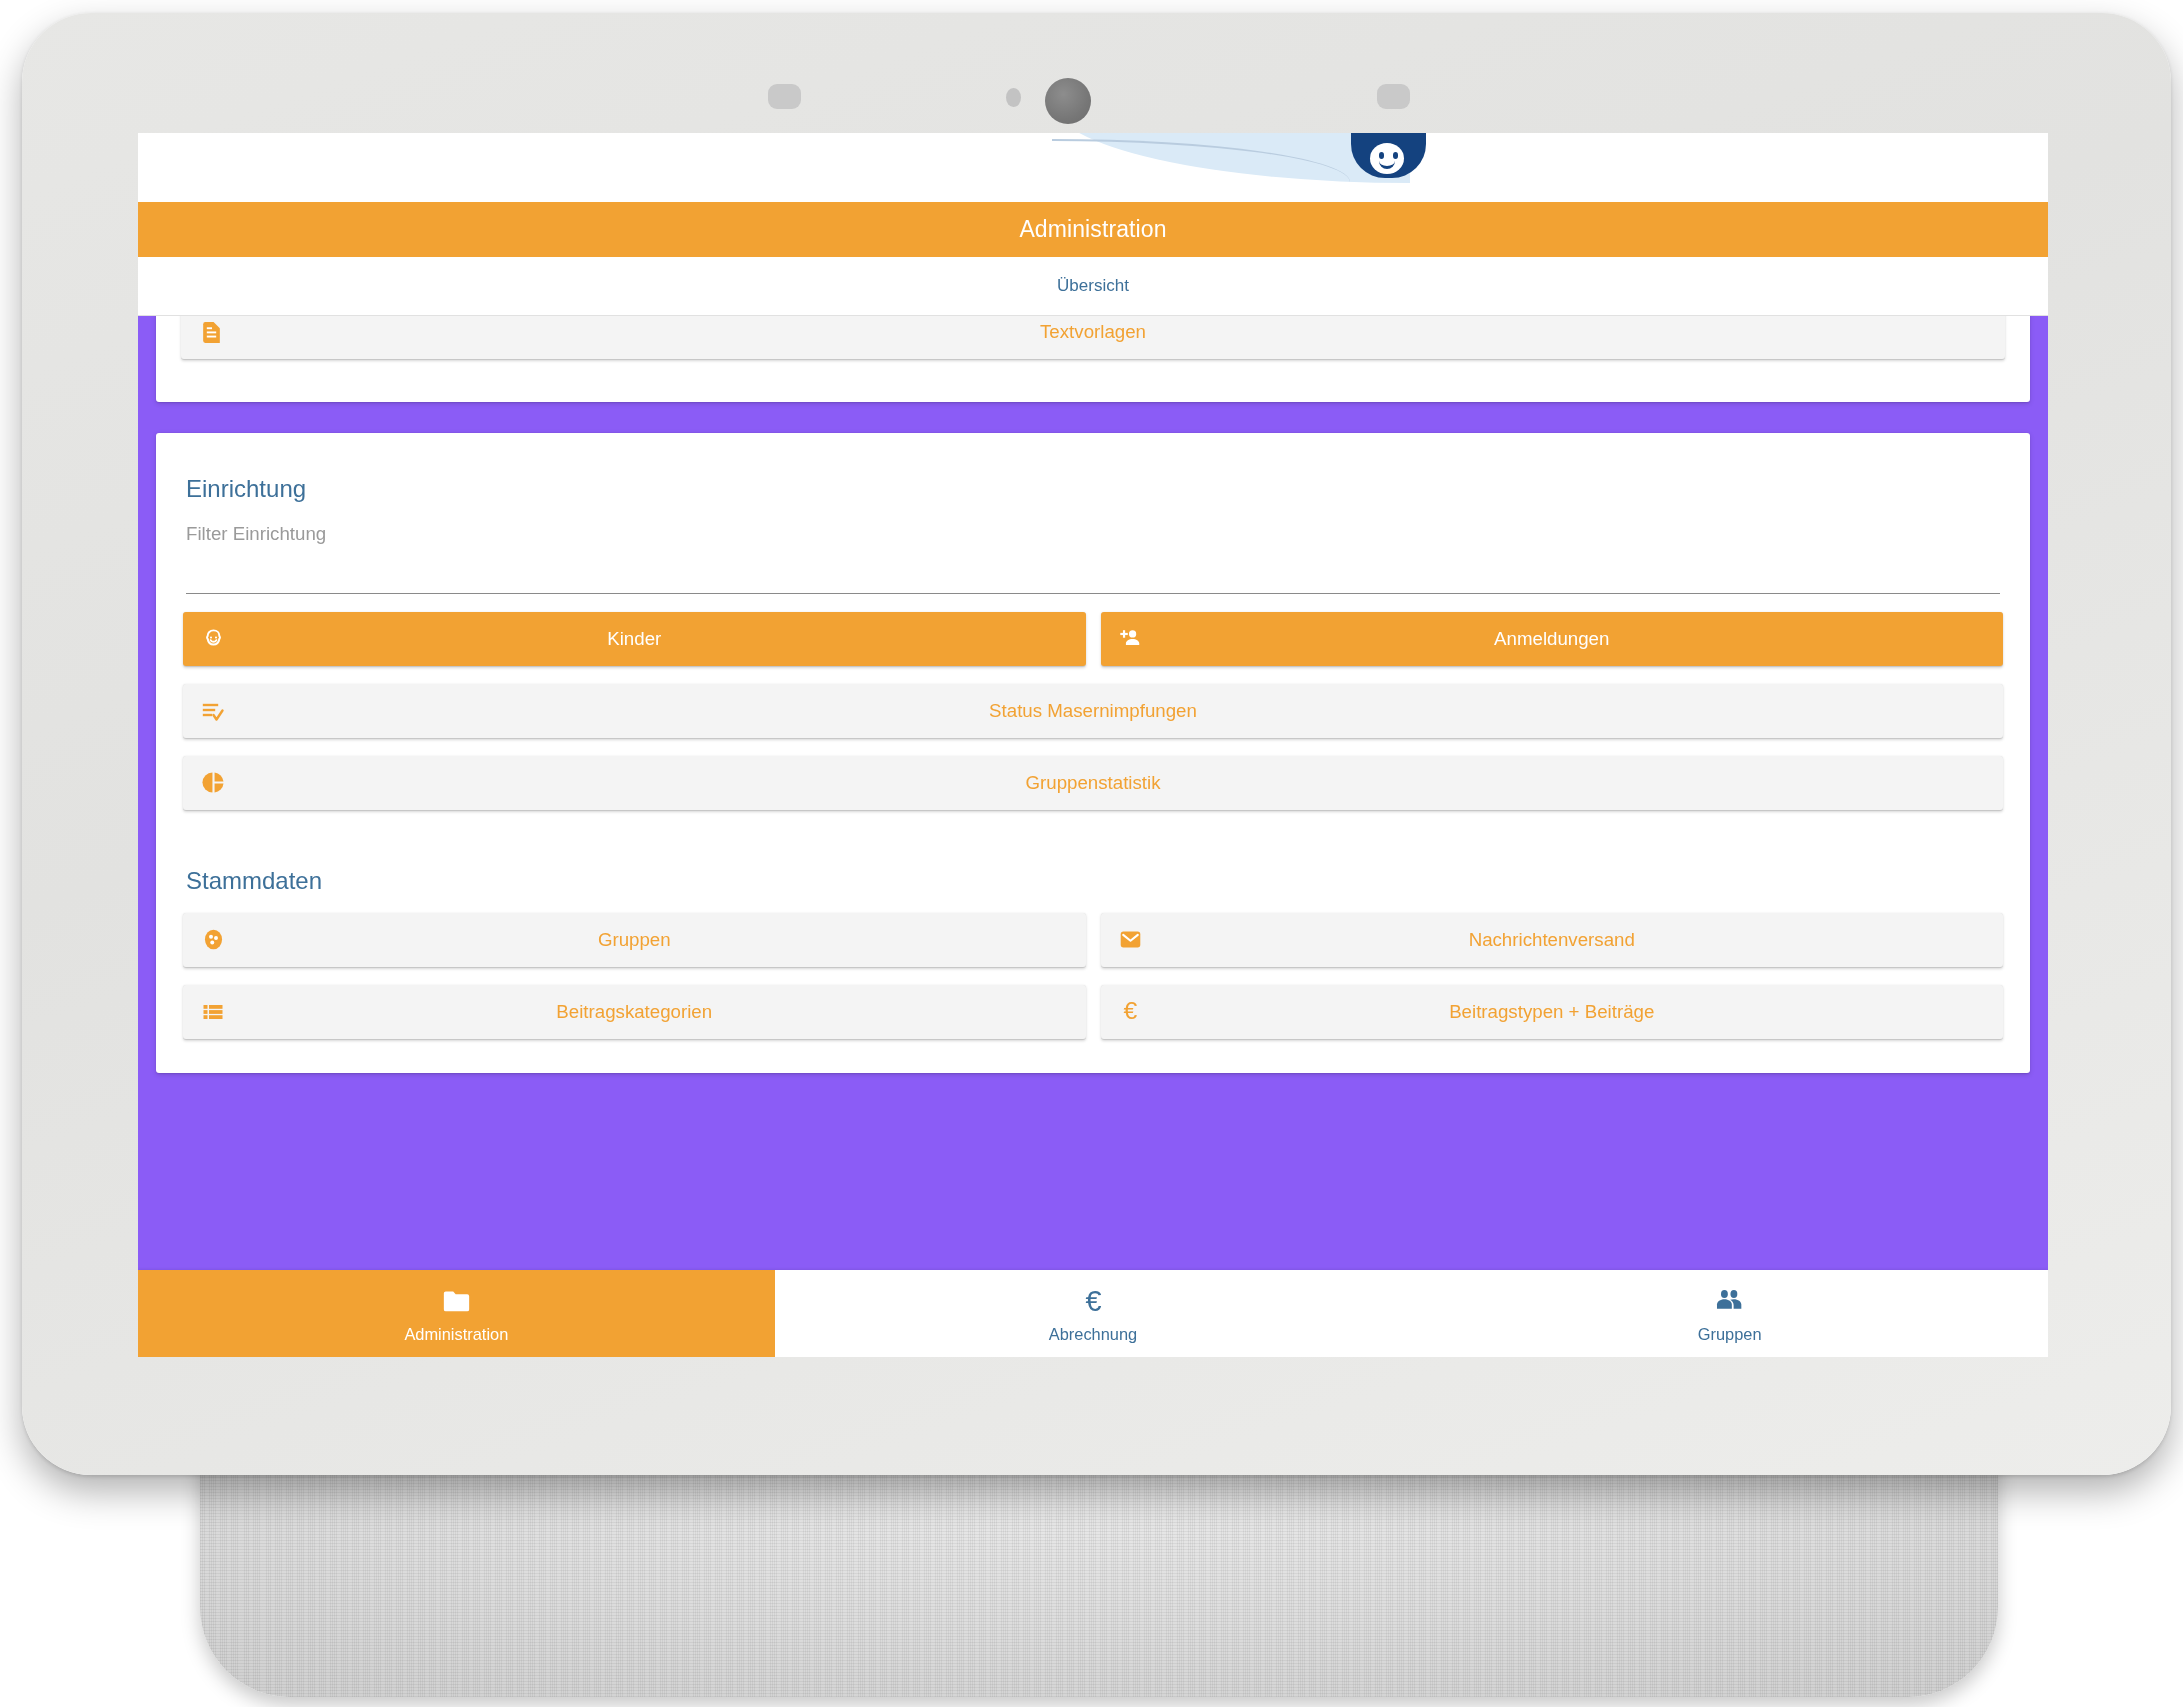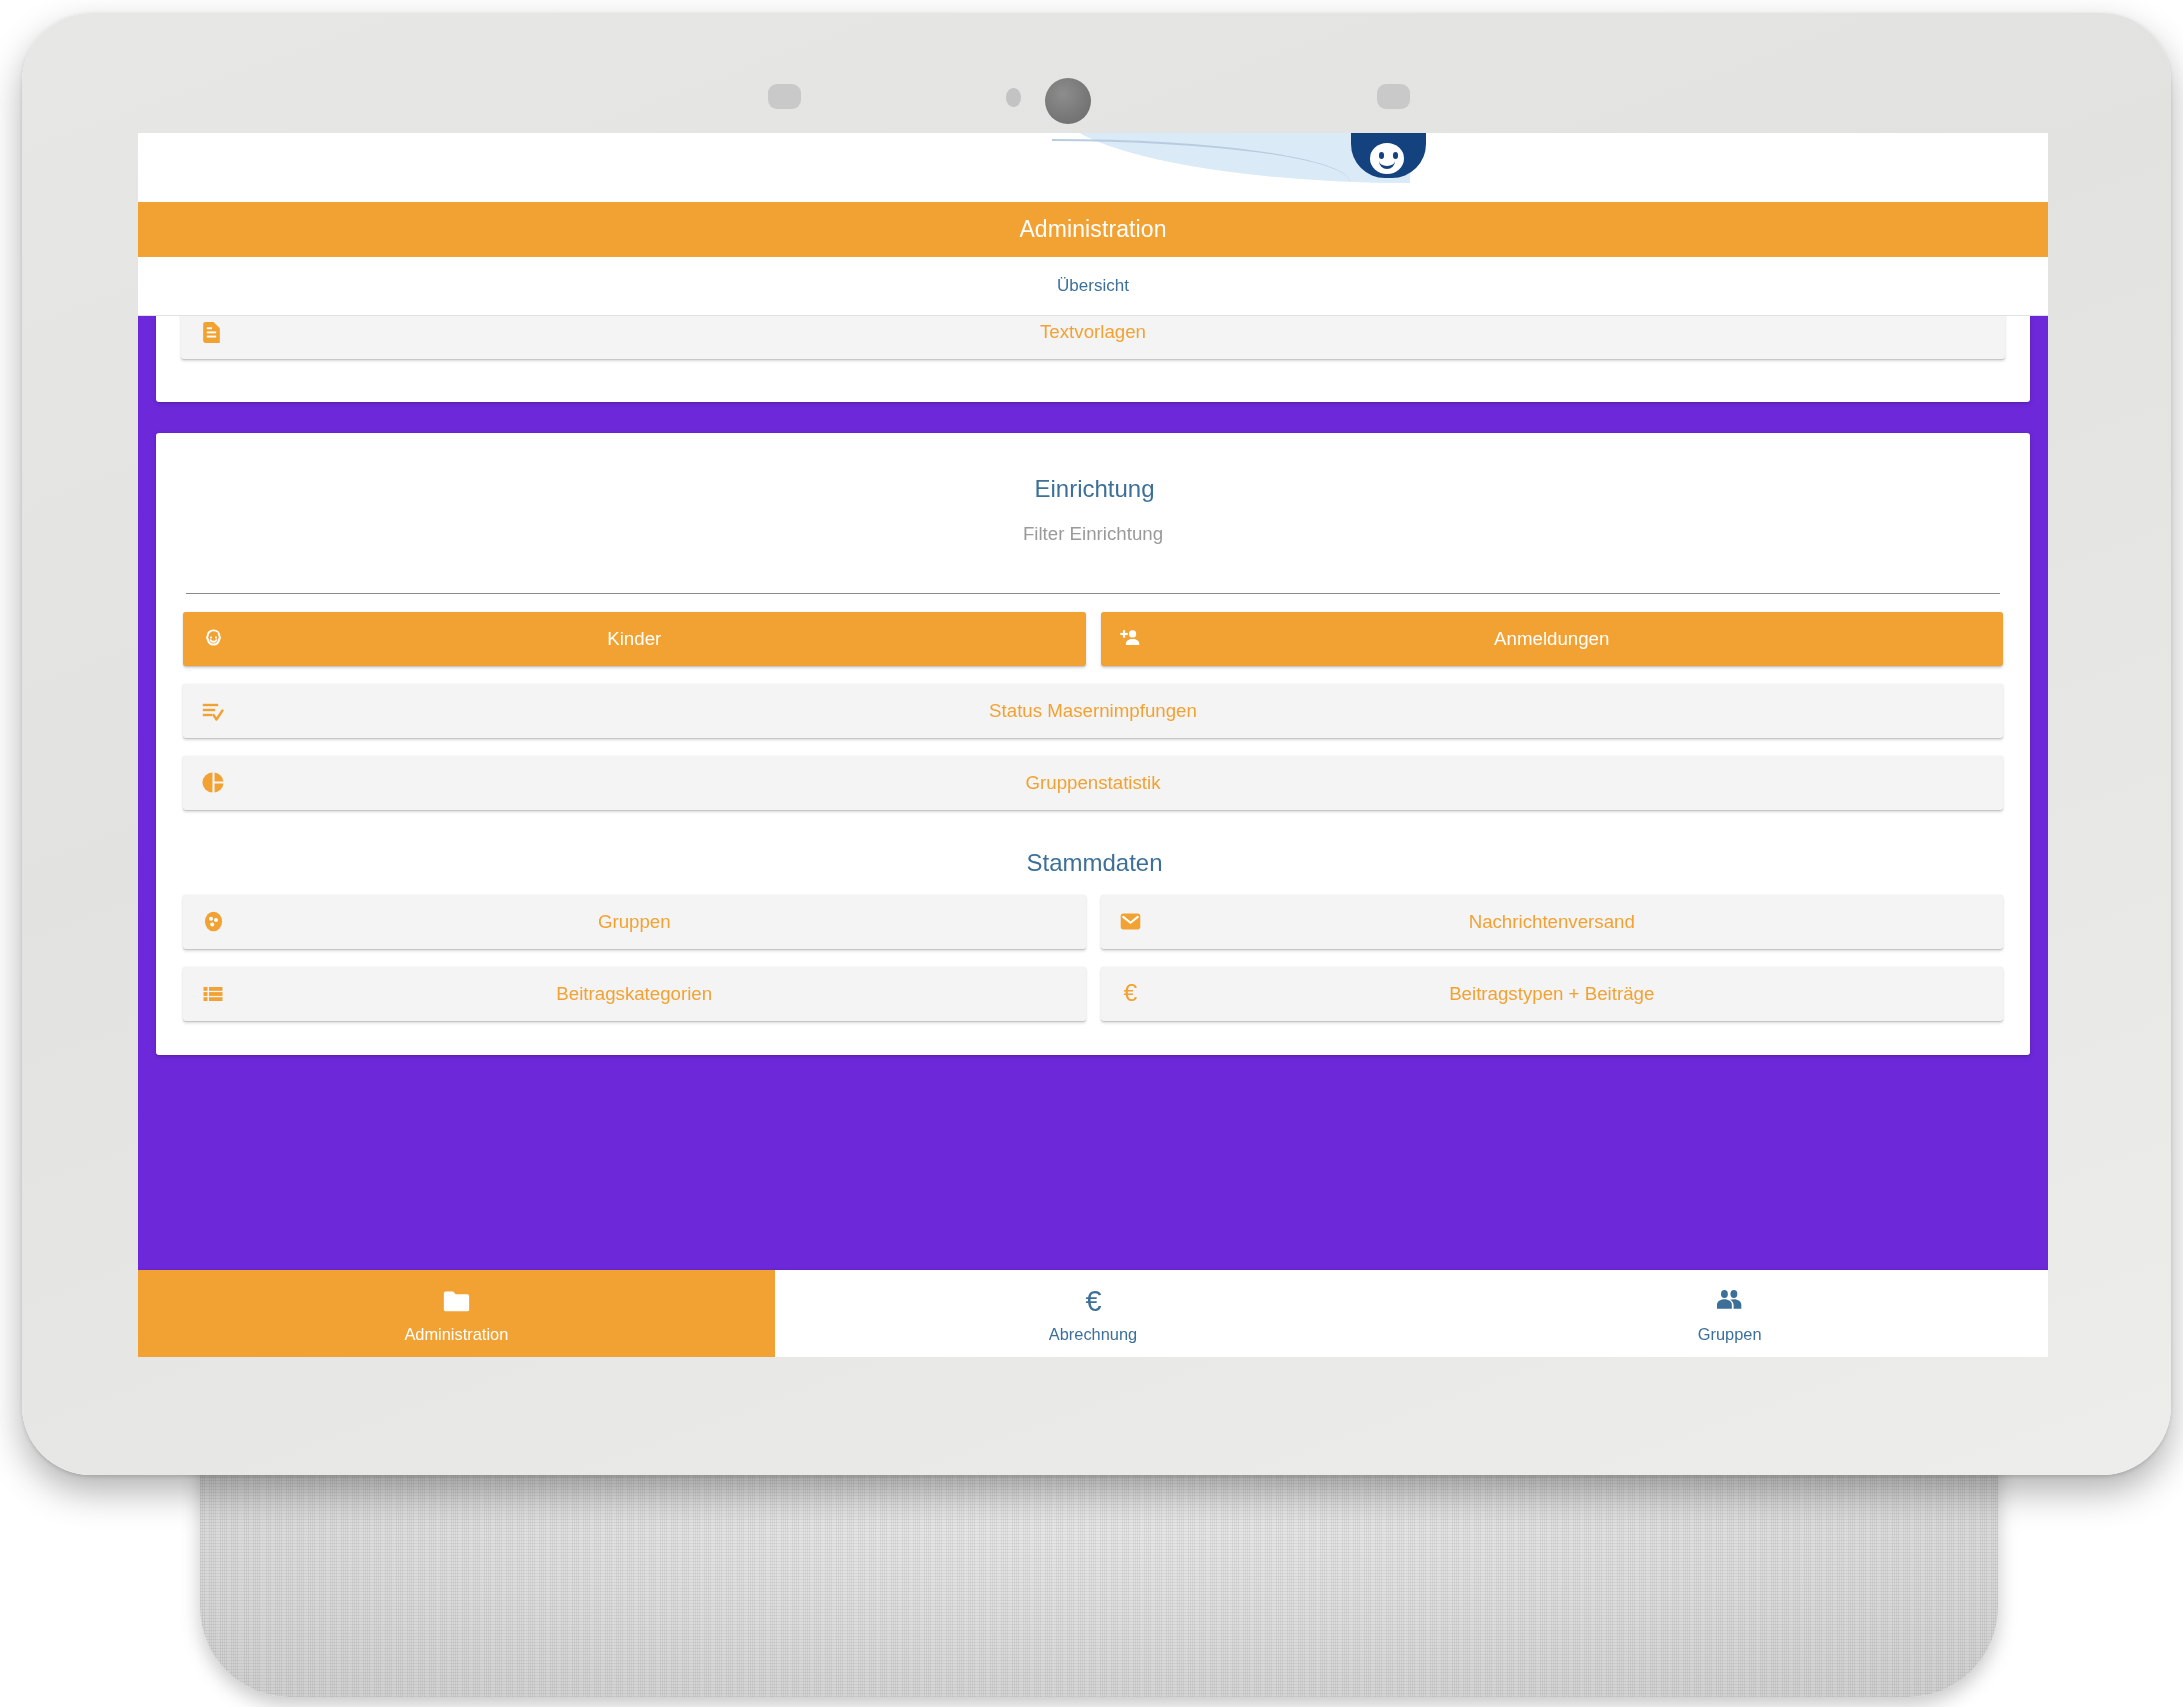--- a/index.html
+++ b/index.html
@@ -157,23 +157,22 @@
     display: flex; align-items: center; justify-content: center;
     color: #3d7099;
     font-size: 17px;
     border-bottom: 0.7px solid #e1e1e1;
   }
 
   
   #scroll-body {
     position: relative;
     height: 1042px;
-    background: #6d28d9;
+    background: #8b5cf6;
     overflow: hidden;
-    text-align: center;
   }
 
   .card {
     background: #ffffff;
     border-radius: 3px;
     box-shadow: 0 1.5px 5.2px rgba(0,0,0,0.13), 0 0.7px 1.5px rgba(0,0,0,0.10);
     margin: 0 18px;
   }
 
   
@@ -186,21 +185,21 @@
     margin-top: 31px;
     padding: 42px 27px 34px 27px;
   }
 
   .section-title {
     color: #3d7099;
     font-size: 24px;
     font-weight: normal;
     margin: 0 0 0 3px;
   }
-  #stammdaten-title { margin-top: 39px; margin-bottom: 13.4px; }
+  #stammdaten-title { margin-top: 57px; margin-bottom: 13.4px; }
 
   .filter-field {
     margin: 19.4px 3px 0 3px;
     padding-bottom: 48px;
     border-bottom: 1.5px solid #8a8a8a;
   }
   .filter-placeholder {
     color: #9a9a9a;
     font-size: 18.7px;
   }

